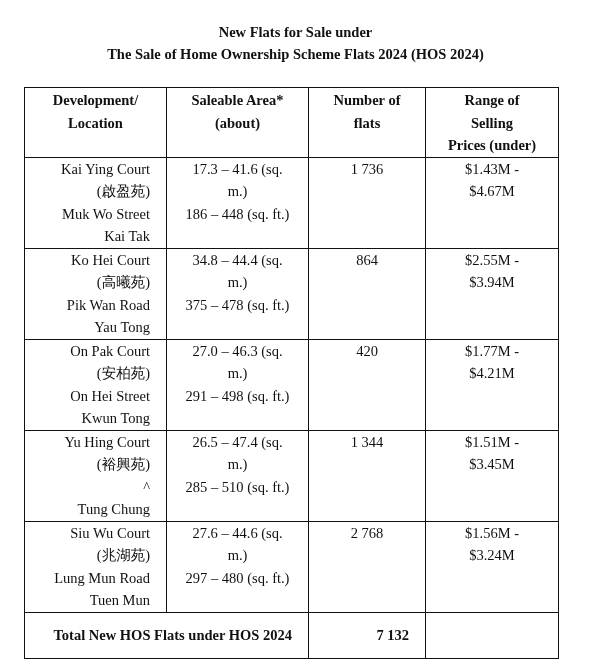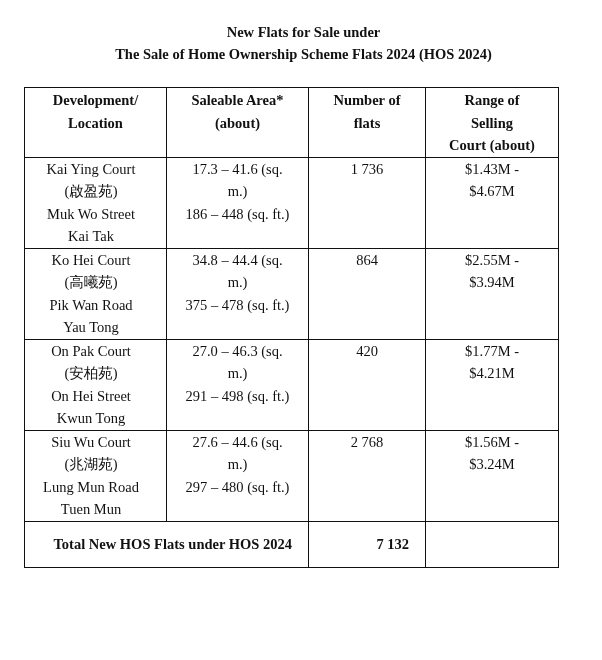--- a/index.html
+++ b/index.html
@@ -2,40 +2,40 @@
 <html><head>
   <meta charset="utf-8">
   <style>
     html, body { margin: 0; padding: 0; background: #ffffff; }
     body {
       width: 602px; height: 660px; position: relative; overflow: hidden;
       font-family: "Liberation Serif", "DejaVu Serif", serif;
       color: #111111;
     }
     .title {
-      position: absolute; left: 8px; width: 591px; text-align: center;
+      position: absolute; left: 0; width: 591px; text-align: center;
       font-weight: bold; font-size: 14.5px; line-height: 22px;
     }
     .t1 { top: 21px; }
     .t2 { top: 43px; }
     table {
       position: absolute; left: 24px; top: 87px;
       width: 534px; border-collapse: collapse; table-layout: fixed;
       font-size: 14.5px;
     }
     col.c1 { width: 142px; }
     col.c2 { width: 142px; }
     col.c3 { width: 117px; }
     col.c4 { width: 133px; }
     td, th {
       border: 1.5px solid #111111; vertical-align: top;
       padding: 0 16px; line-height: 22.5px;
     }
     th { font-weight: bold; text-align: center; height: 44px; padding-top: 1px; }
-    td.dev { text-align: center; padding-left: 7px; }
+    td.dev { text-align: right; padding-left: 7px; }
     td.ctr { text-align: center; }
     tr.data td { height: 90px; }
     tr.data td .ln { display: block; }
     tr.total td {
       height: 45px; font-weight: bold; text-align: right; vertical-align: middle;
     }
   </style>
 </head>
 <body>
 
@@ -57,21 +57,21 @@
       </th>
       <th>
         <span>Saleable Area*</span><br>
         <span>(about)</span>
       </th>
       <th>
         <span>Number of flats</span>
       </th>
       <th>
         <span>Range of Selling</span><br>
-        <span>Court (about)</span>
+        <span>Prices (under)</span>
       </th>
     </tr>
   </thead>
   <tbody>
     <tr class="data">
       <td class="dev">
         <span class="ln">Kai Ying Court</span>
         <span class="ln">(啟盈苑)</span>
         <span class="ln">Muk Wo Street</span>
         <span class="ln">Kai Tak</span>
@@ -106,20 +106,34 @@
       </td>
       <td class="ctr">
         <span class="ln">27.0 – 46.3 (sq. m.)</span>
         <span class="ln">291 – 498 (sq. ft.)</span>
       </td>
       <td class="ctr">420</td>
       <td class="ctr">$1.77M - $4.21M</td>
     </tr>
     <tr class="data">
       <td class="dev">
+        <span class="ln">Yu Hing Court</span>
+        <span class="ln">(裕興苑)</span>
+        <span class="ln">^</span>
+        <span class="ln">Tung Chung</span>
+      </td>
+      <td class="ctr">
+        <span class="ln">26.5 – 47.4 (sq. m.)</span>
+        <span class="ln">285 – 510 (sq. ft.)</span>
+      </td>
+      <td class="ctr">1 344</td>
+      <td class="ctr">$1.51M - $3.45M</td>
+    </tr>
+    <tr class="data">
+      <td class="dev">
         <span class="ln">Siu Wu Court</span>
         <span class="ln">(兆湖苑)</span>
         <span class="ln">Lung Mun Road</span>
         <span class="ln">Tuen Mun</span>
       </td>
       <td class="ctr">
         <span class="ln">27.6 – 44.6 (sq. m.)</span>
         <span class="ln">297 – 480 (sq. ft.)</span>
       </td>
       <td class="ctr">2 768</td>

